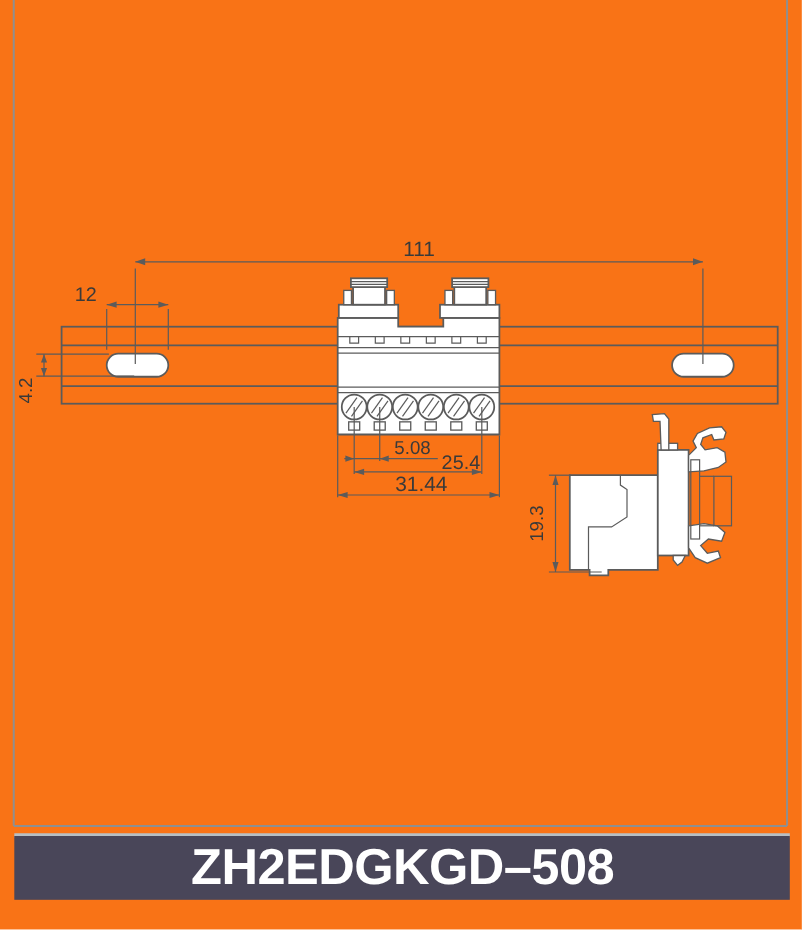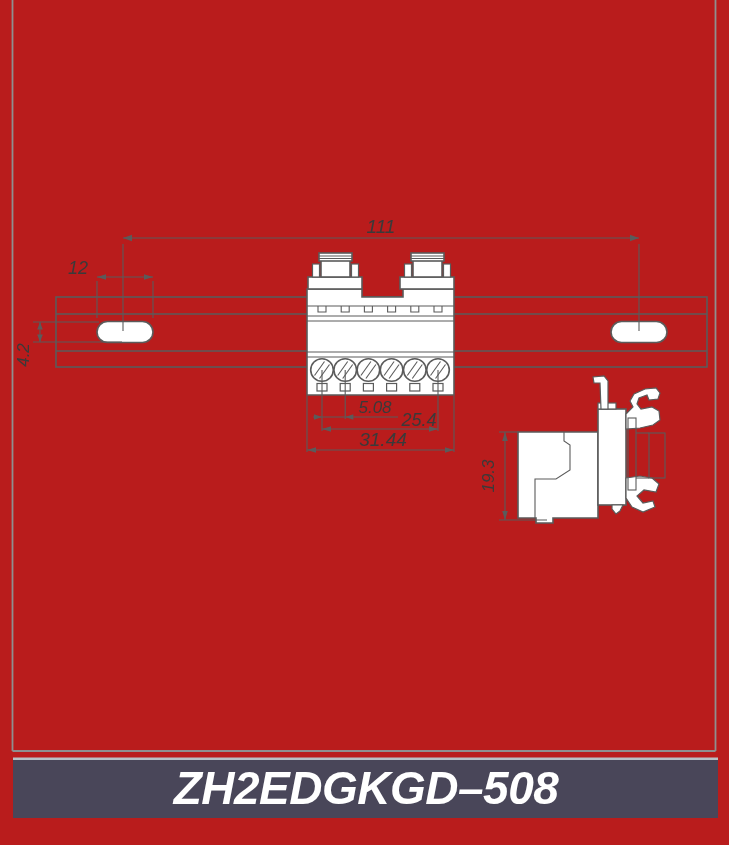--- a/index.html
+++ b/index.html
@@ -1,17 +1,17 @@
 <!DOCTYPE html>
 <html style="--line: #5b5b5b; --dim-text: #3a3a3a; --frame-line: #8f8f8f; --title-bar-bg: #494659; --title-bar-top-edge: #b7bfc4; --title-text: #ffffff;"><head>
 <meta charset="utf-8">
 <style>
   html,body{margin:0;padding:0;background:#fff;}
-  .page{position:relative;width:729px;height:845px;background:#b91c1c;overflow:hidden;
-        font-family:"Liberation Sans",sans-serif;font-style:italic;}
+  .page{position:relative;width:729px;height:845px;background:#f97316;overflow:hidden;
+        font-family:"Liberation Sans",sans-serif;}
   svg{position:absolute;left:0;top:0;display:block;}
   
   .ln    {stroke:var(--line,#5b5b5b);stroke-width:1.6;fill:none;}
   .lnthin{stroke:var(--line,#5b5b5b);stroke-width:1.1;fill:none;}
   .wfill {stroke:var(--line,#5b5b5b);stroke-width:1.6;fill:#ffffff;}
   .wfillthin{stroke:var(--line,#5b5b5b);stroke-width:1.2;fill:#ffffff;}
   .dim   {stroke:var(--line,#5b5b5b);stroke-width:1.1;fill:none;}
   .arr   {fill:var(--line,#5b5b5b);stroke:none;}
   .frame {stroke:var(--frame-line,#8f8f8f);stroke-width:1.8;fill:none;}
   text.dimtxt{fill:var(--dim-text,#3a3a3a);font-family:"Liberation Sans",sans-serif;

